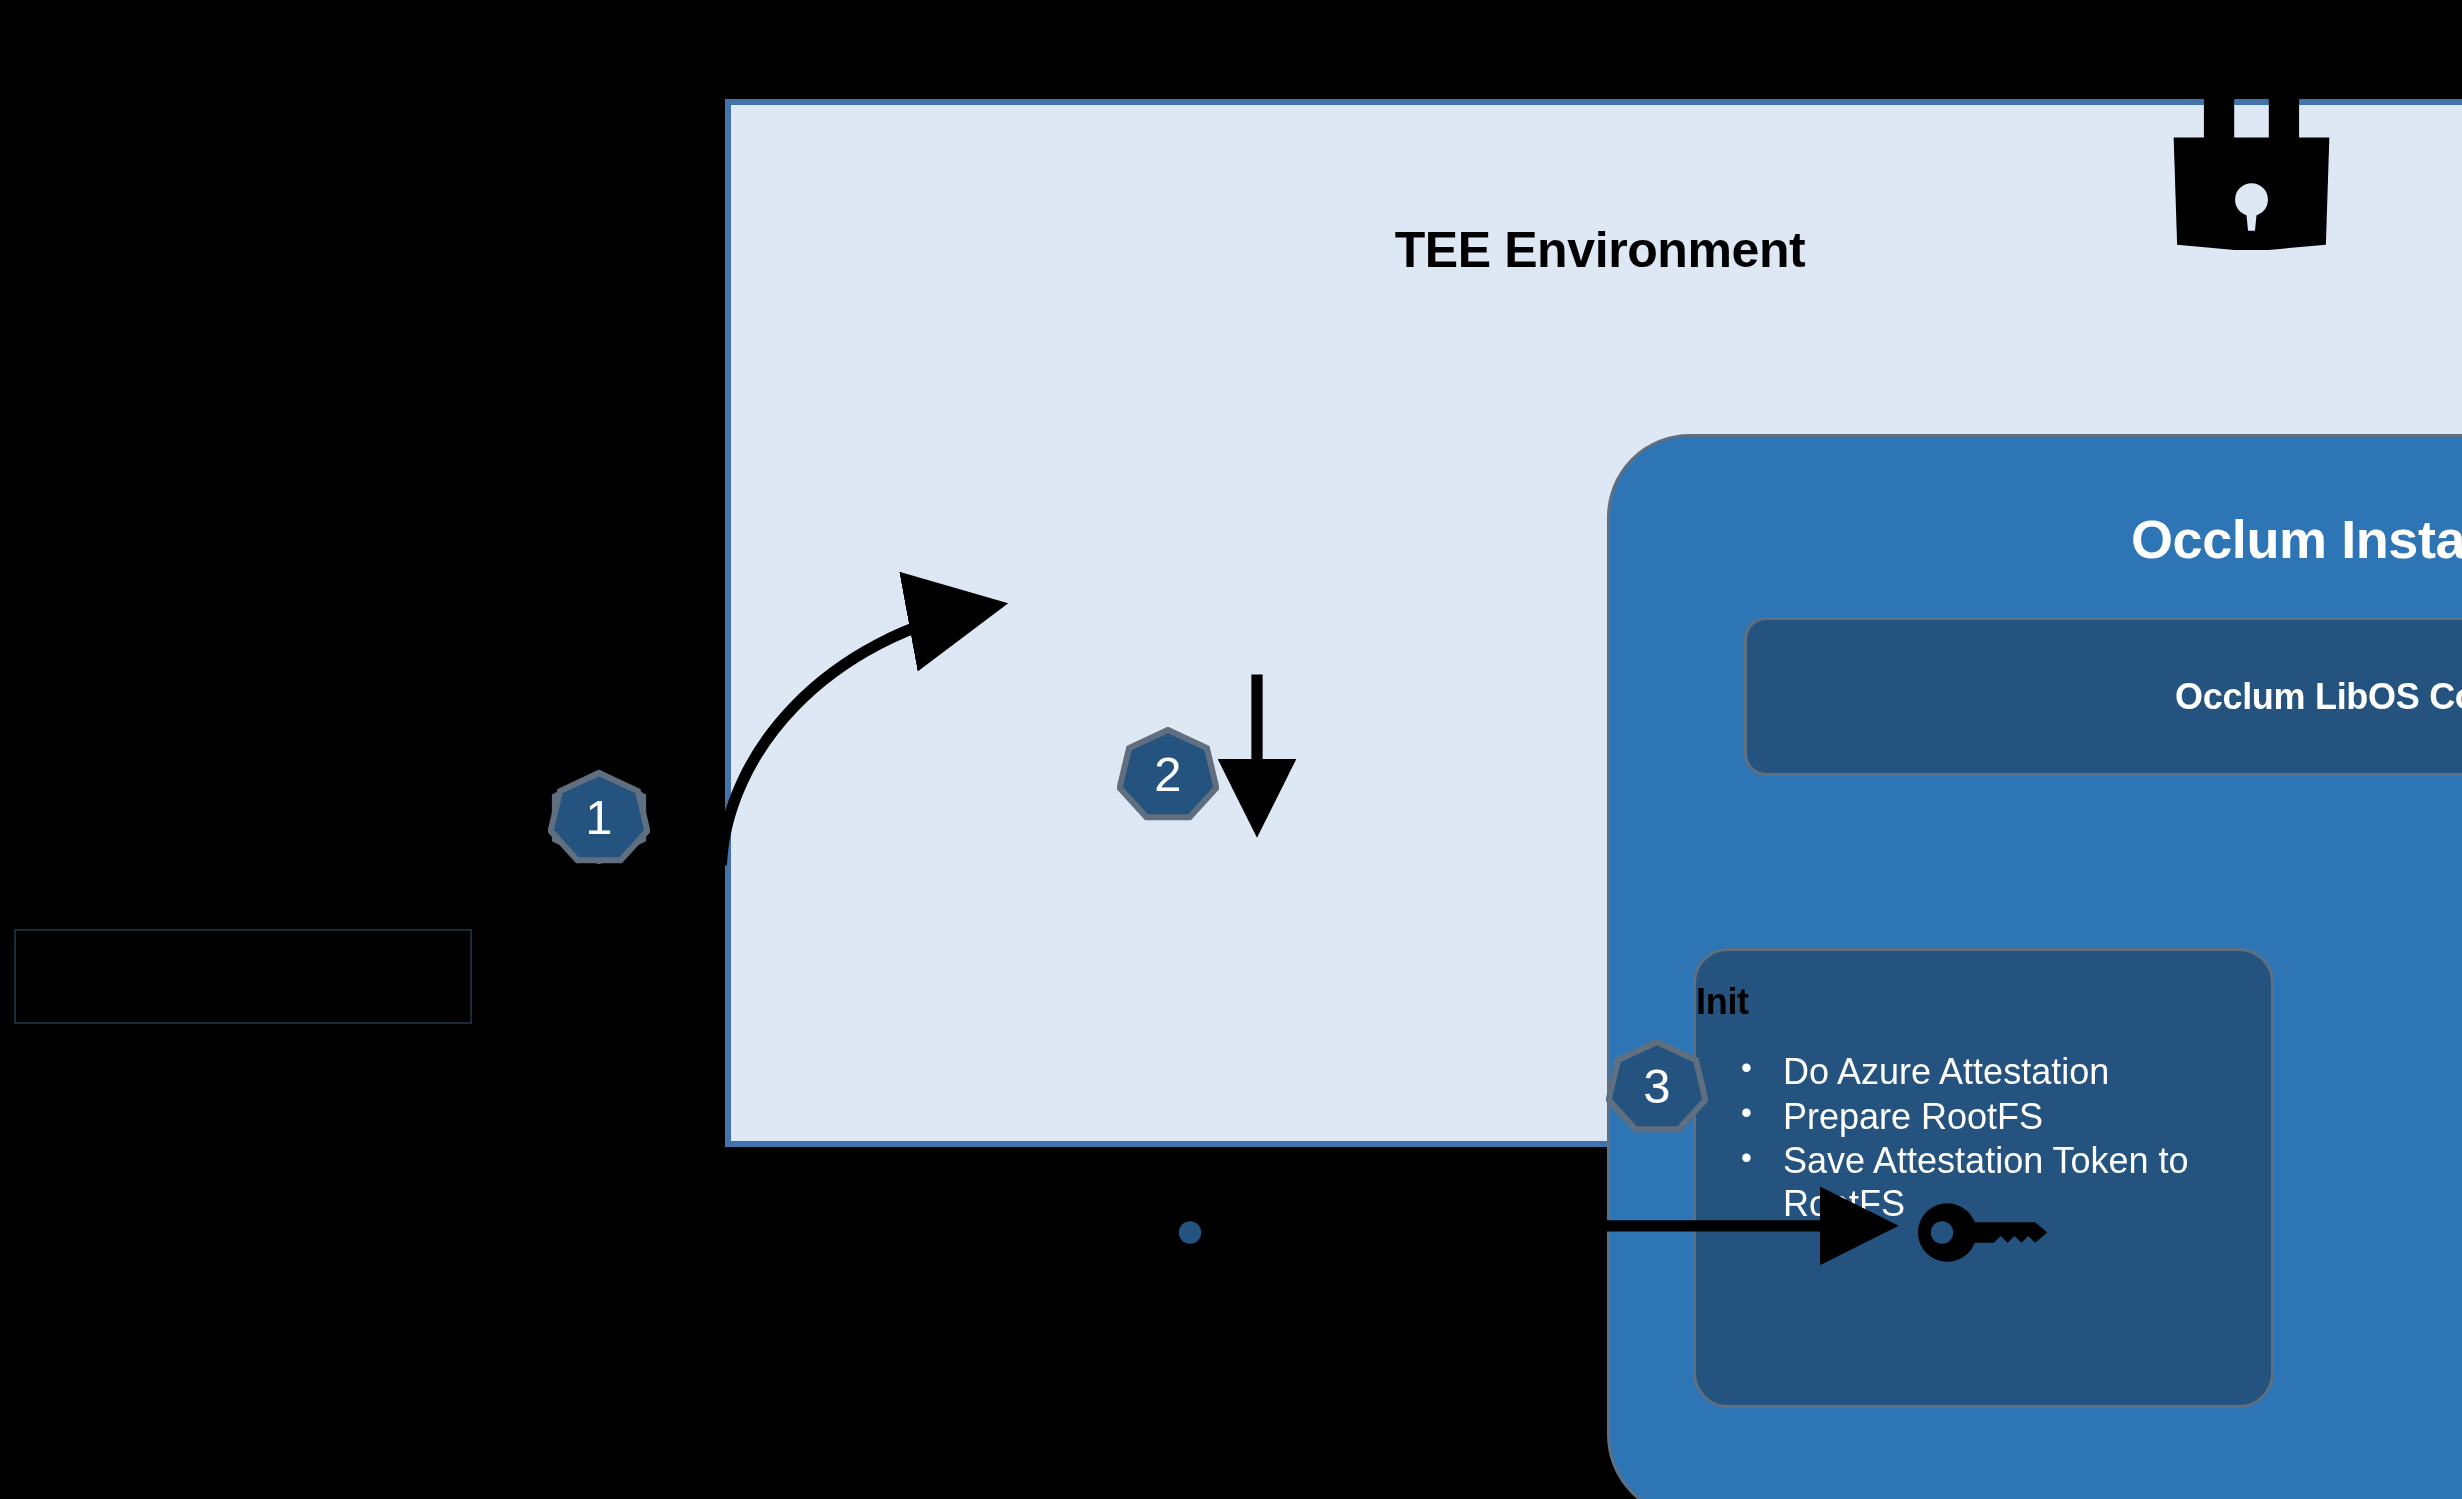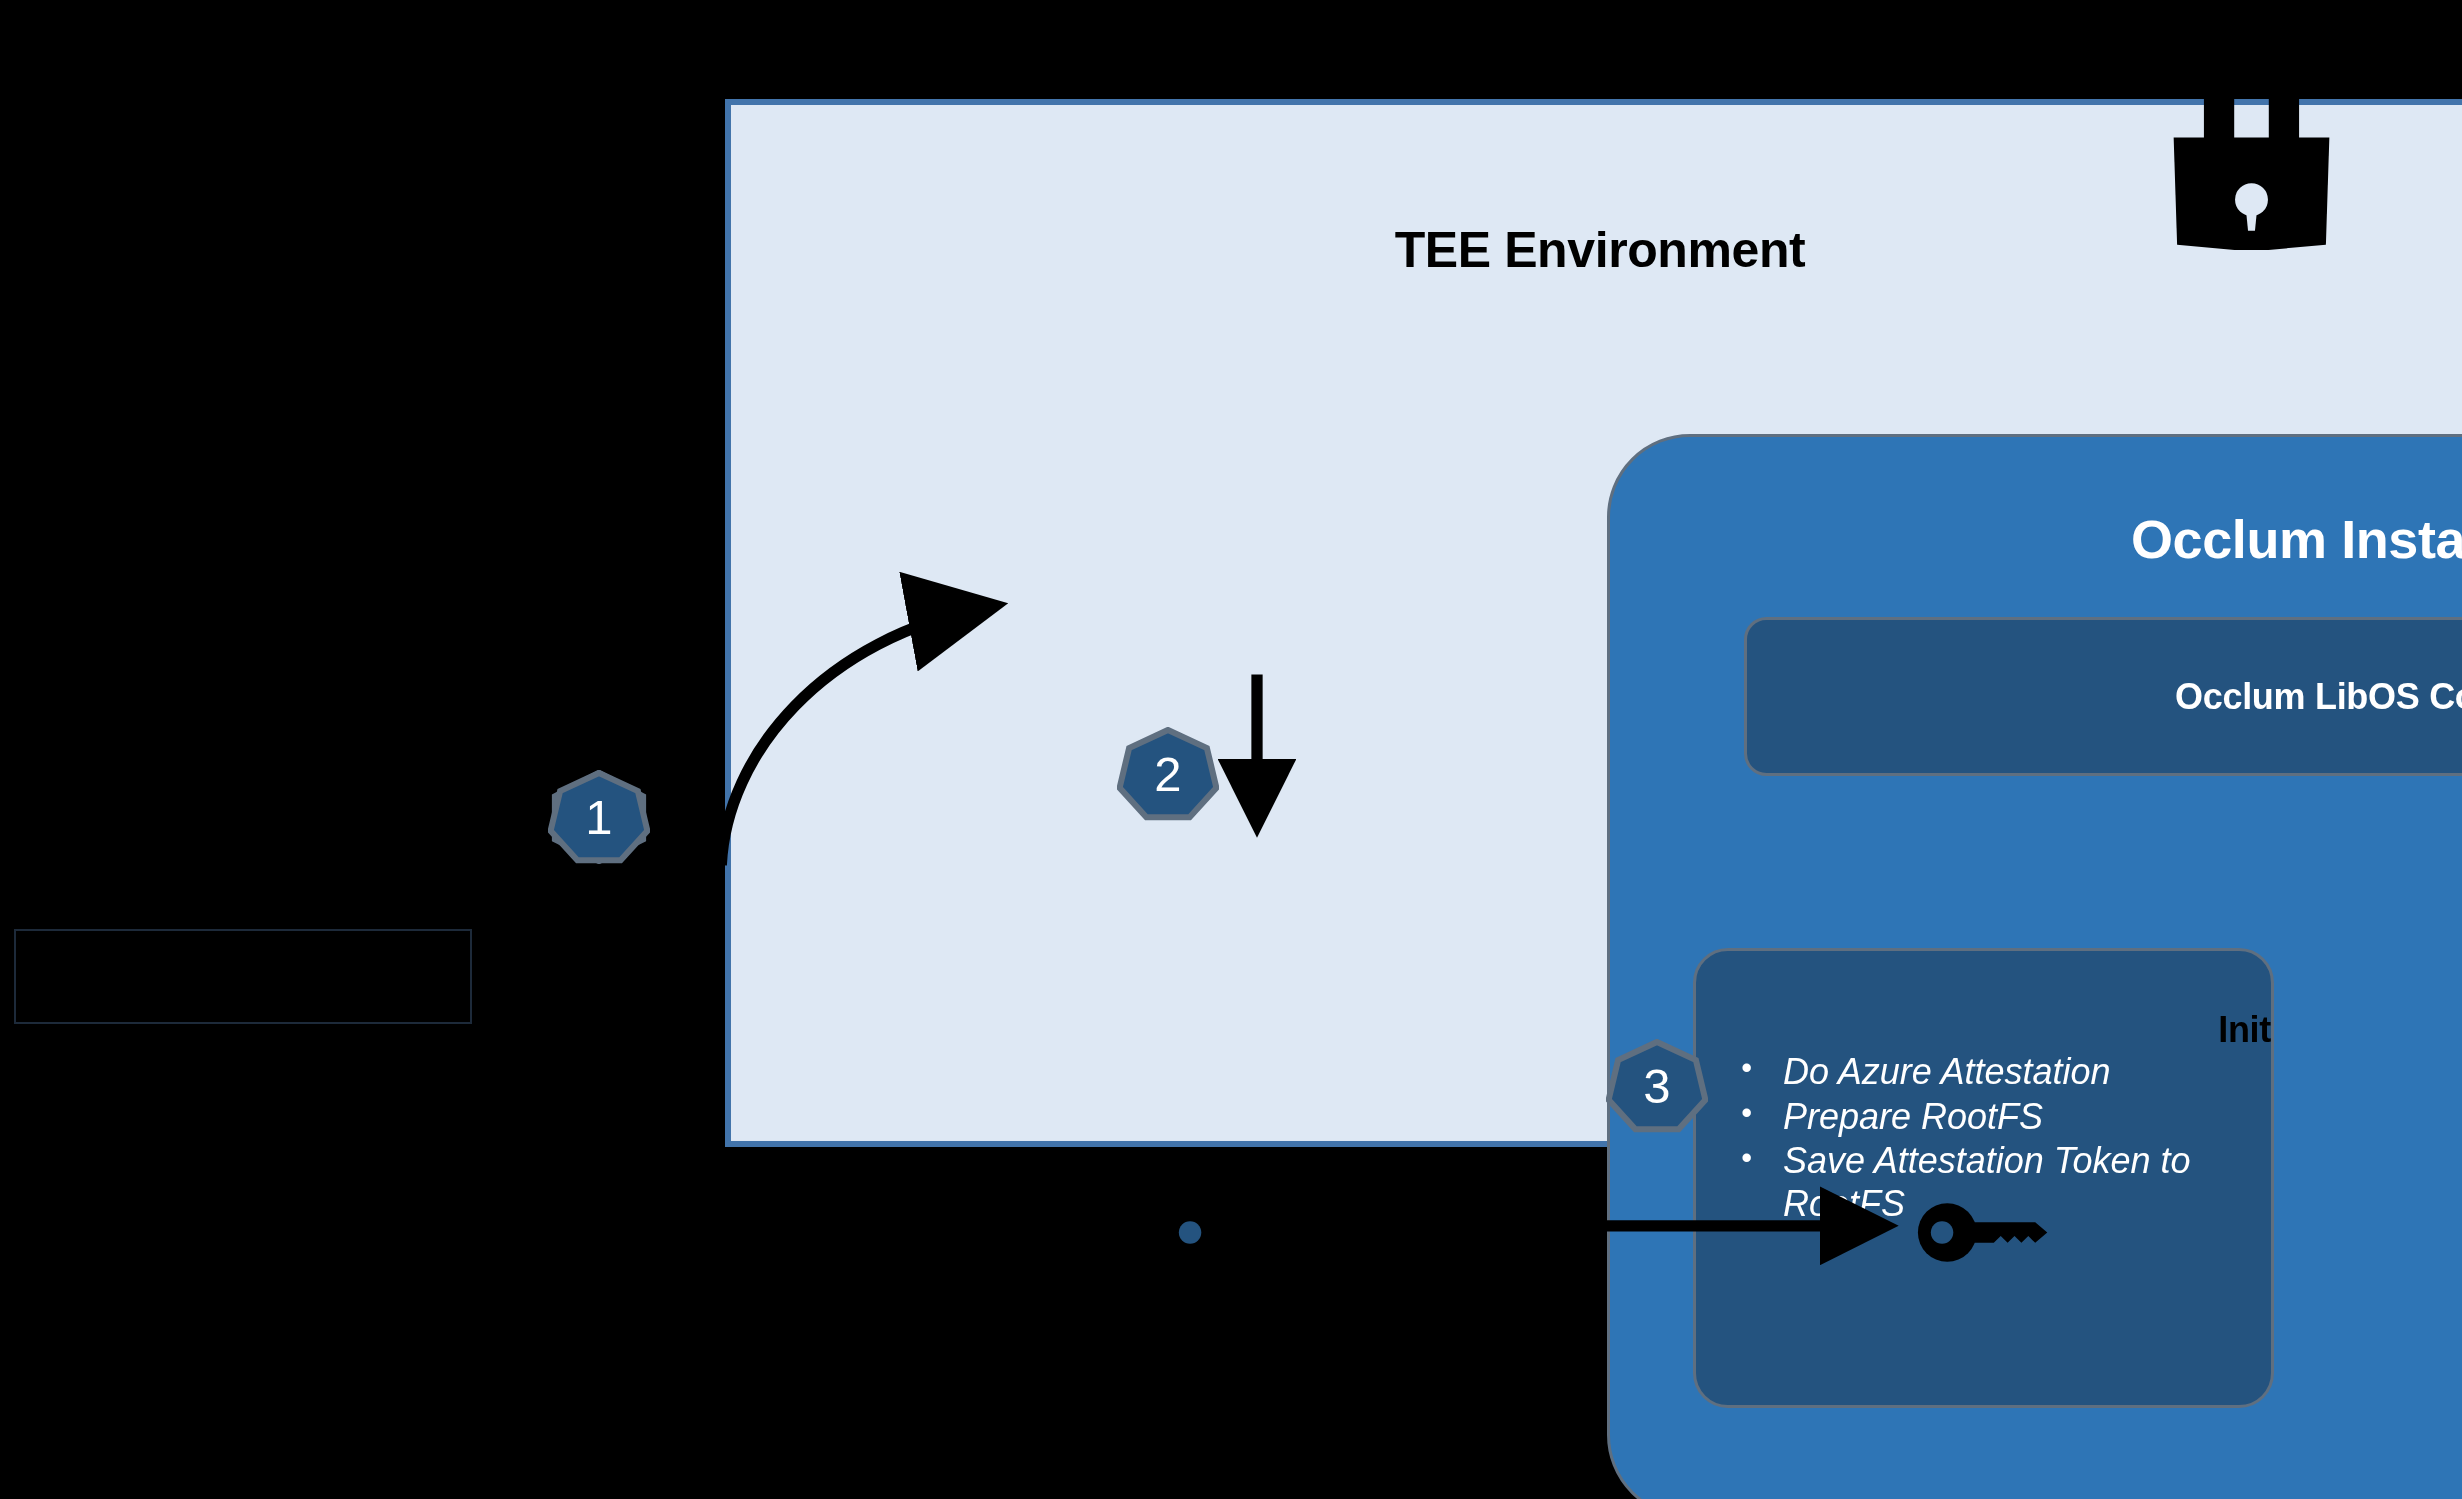--- a/index.html
+++ b/index.html
@@ -131,36 +131,34 @@
     left: 962px;
     top: 843px;
     width: 581px;
     height: 460px;
   }
   .card-title {
     position: absolute;
     left: 0;
     top: 30px;
     width: 100%;
-    text-align: right;
+    text-align: left;
     font-size: 36px;
     font-weight: bold;
     color: #000000;
     letter-spacing: -0.3px;
-    margin-top: 28px;
   }
   .card-list {
     position: absolute;
     top: 100px;
     left: 33px;
     right: 14px;
     margin: 0;
     padding: 0;
     list-style: none;
-    font-style: italic;
   }
   .card-list li {
     position: relative;
     color: #ffffff;
     font-size: 36px;
     line-height: 1.17;
     padding-left: 54px;
     margin-bottom: 2.6px;
   }
   .card-list li::before {

